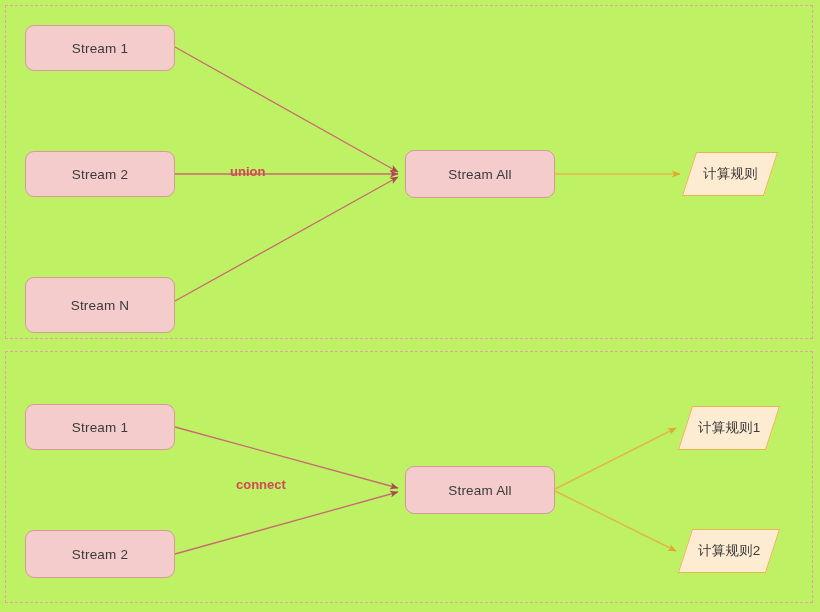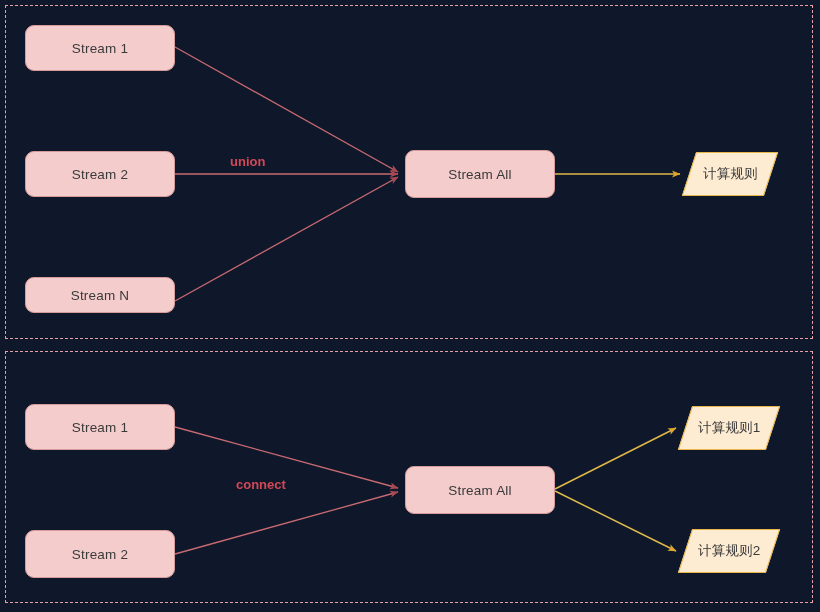--- a/index.html
+++ b/index.html
@@ -7,21 +7,21 @@
     padding: 0;
     background: #ffffff;
   }
   body {
     font-family: "Liberation Sans", "DejaVu Sans", sans-serif;
   }
   #canvas {
     position: relative;
     width: 820px;
     height: 612px;
-    background: #0f172a;
+    background: #bef264;
     overflow: hidden;
   }
   .panel {
     position: absolute;
     border: 1px dashed #e8a0a8;
     box-sizing: border-box;
     background: transparent;
   }
   #panel-union  { left: 5px;  top: 5px;   width: 808px; height: 334px; }
   #panel-connect{ left: 5px;  top: 351px; width: 808px; height: 252px; }
@@ -112,33 +112,33 @@
   <div class="panel" id="panel-union"></div>
 
   <div class="node node-stream" style="left:25px; top:25px; width:150px; height:46px;">
     <span>Stream 1</span>
   </div>
 
   <div class="node node-stream" style="left:25px; top:151px; width:150px; height:46px;">
     <span>Stream 2</span>
   </div>
 
-  <div class="node node-stream" style="left:25px; top:277px; width:150px; height:36px;text-align:right;">
+  <div class="node node-stream" style="left:25px; top:277px; width:150px; height:56px;text-align:right;">
     <span>Stream N</span>
   </div>
 
   <div class="node node-stream" style="left:405px; top:150px; width:150px; height:48px;">
     <span>Stream All</span>
   </div>
 
   <div class="node node-rule" style="left:689px; top:152px; width:82px; height:44px;">
     <span>计算规则</span>
   </div>
 
-  <div class="edge-label" style="left:230px; top:154px;">union</div>
+  <div class="edge-label" style="left:230px; top:164px;">union</div>
 
   <div class="panel" id="panel-connect"></div>
 
   <div class="node node-stream" style="left:25px; top:404px; width:150px; height:46px;">
     <span>Stream 1</span>
   </div>
 
   <div class="node node-stream" style="left:25px; top:530px; width:150px; height:48px;">
     <span>Stream 2</span>
   </div>

